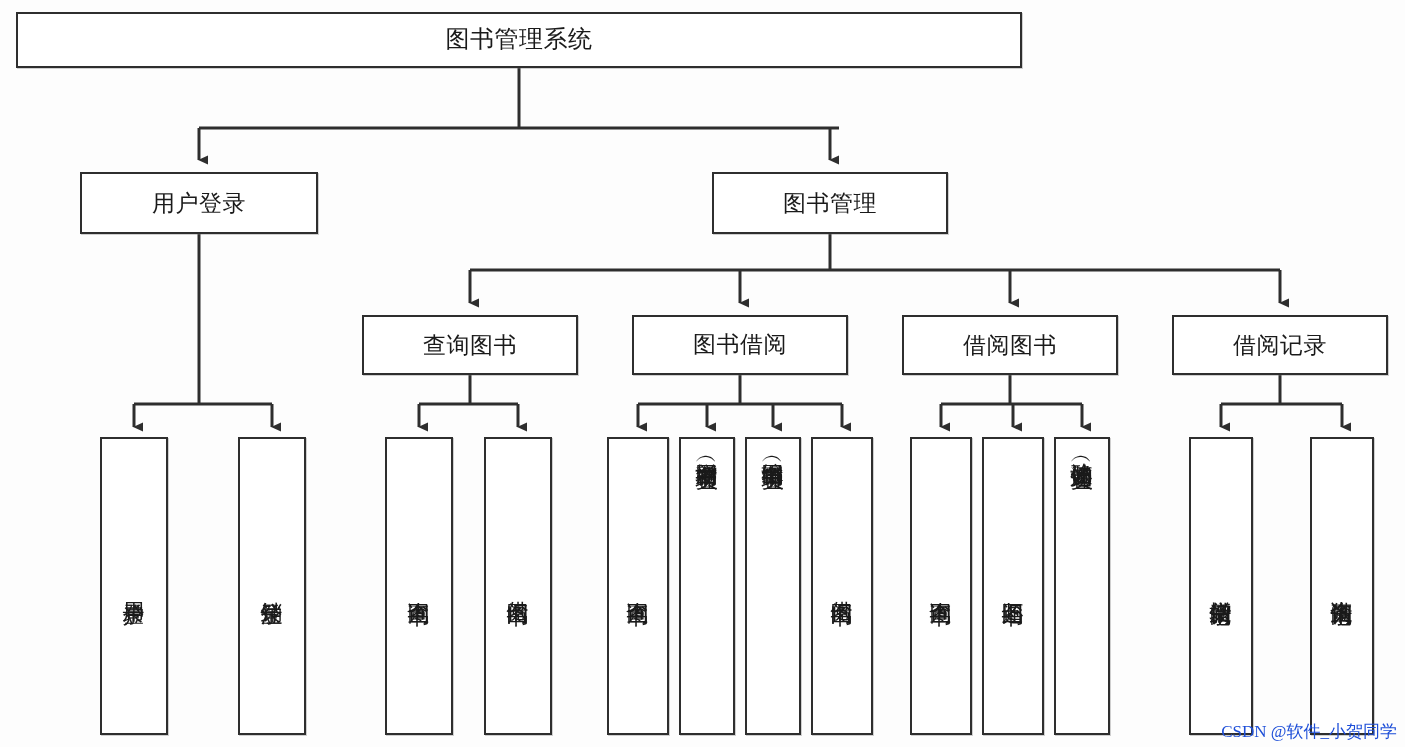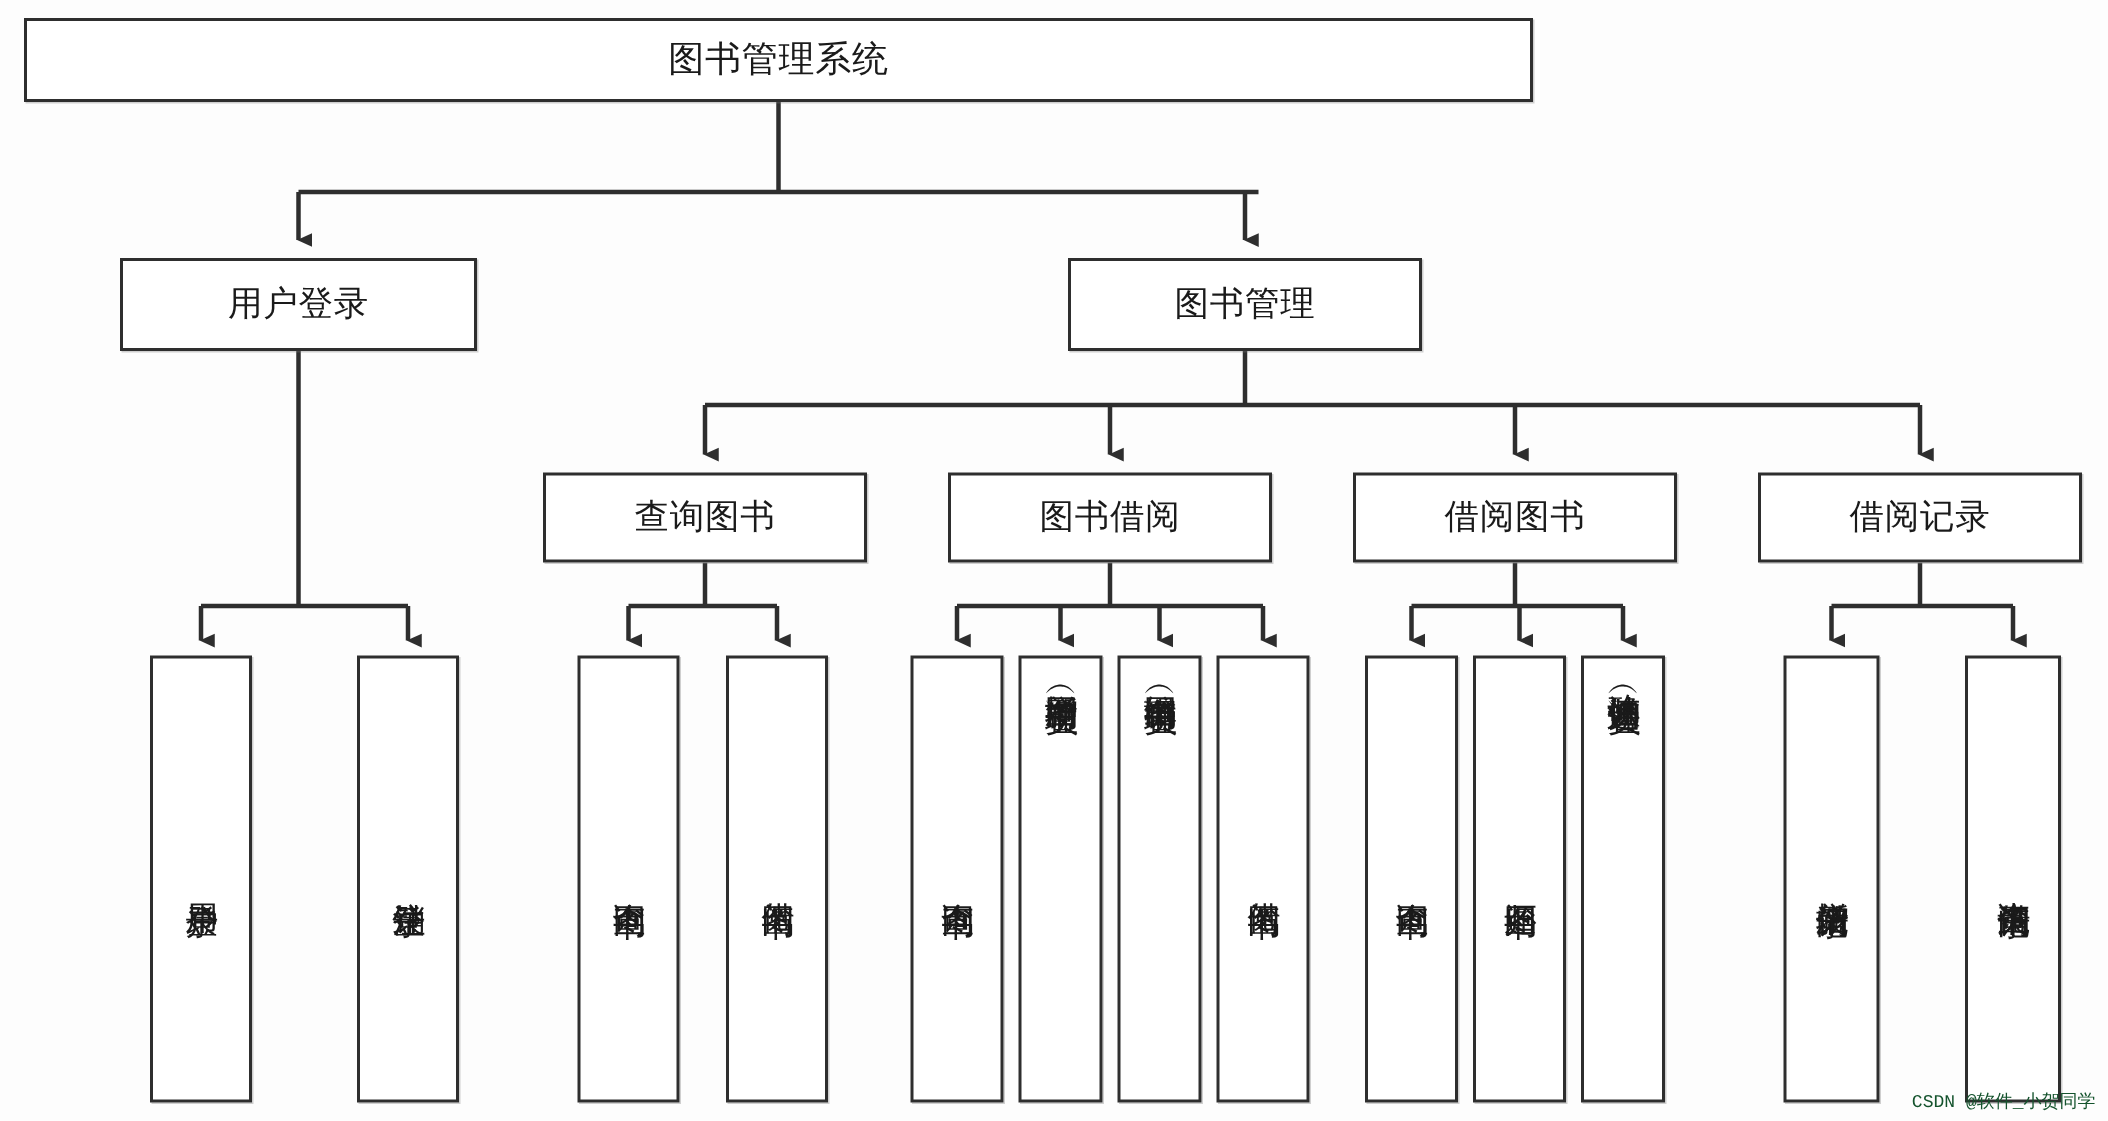--- a/index.html
+++ b/index.html
@@ -67,25 +67,25 @@
     white-space: nowrap;
   }
   .node.vert.centered {
     align-items: center;
     padding-top: 0;
   }
   #watermark {
     position: absolute;
     right: 8px;
     bottom: 4px;
-    font-size: 12px;
-    color: #14532d;
+    font-size: 17px;
+    color: #1d4ed8;
     white-space: nowrap;
     user-select: none;
-    font-family: Liberation Mono, monospace;
+    font-family: Liberation Serif, serif;
   }
 </style>
 </head>
 <body>
 
 <div id="diagram-root">
 
   <svg id="connectors" viewBox="0 0 1405 747" xmlns="http://www.w3.org/2000/svg">
     <defs>
       <marker id="arrow" viewBox="0 0 12 12" refX="6" refY="10" markerWidth="11" markerHeight="11" orient="auto-start-reverse" markerUnits="userSpaceOnUse">

